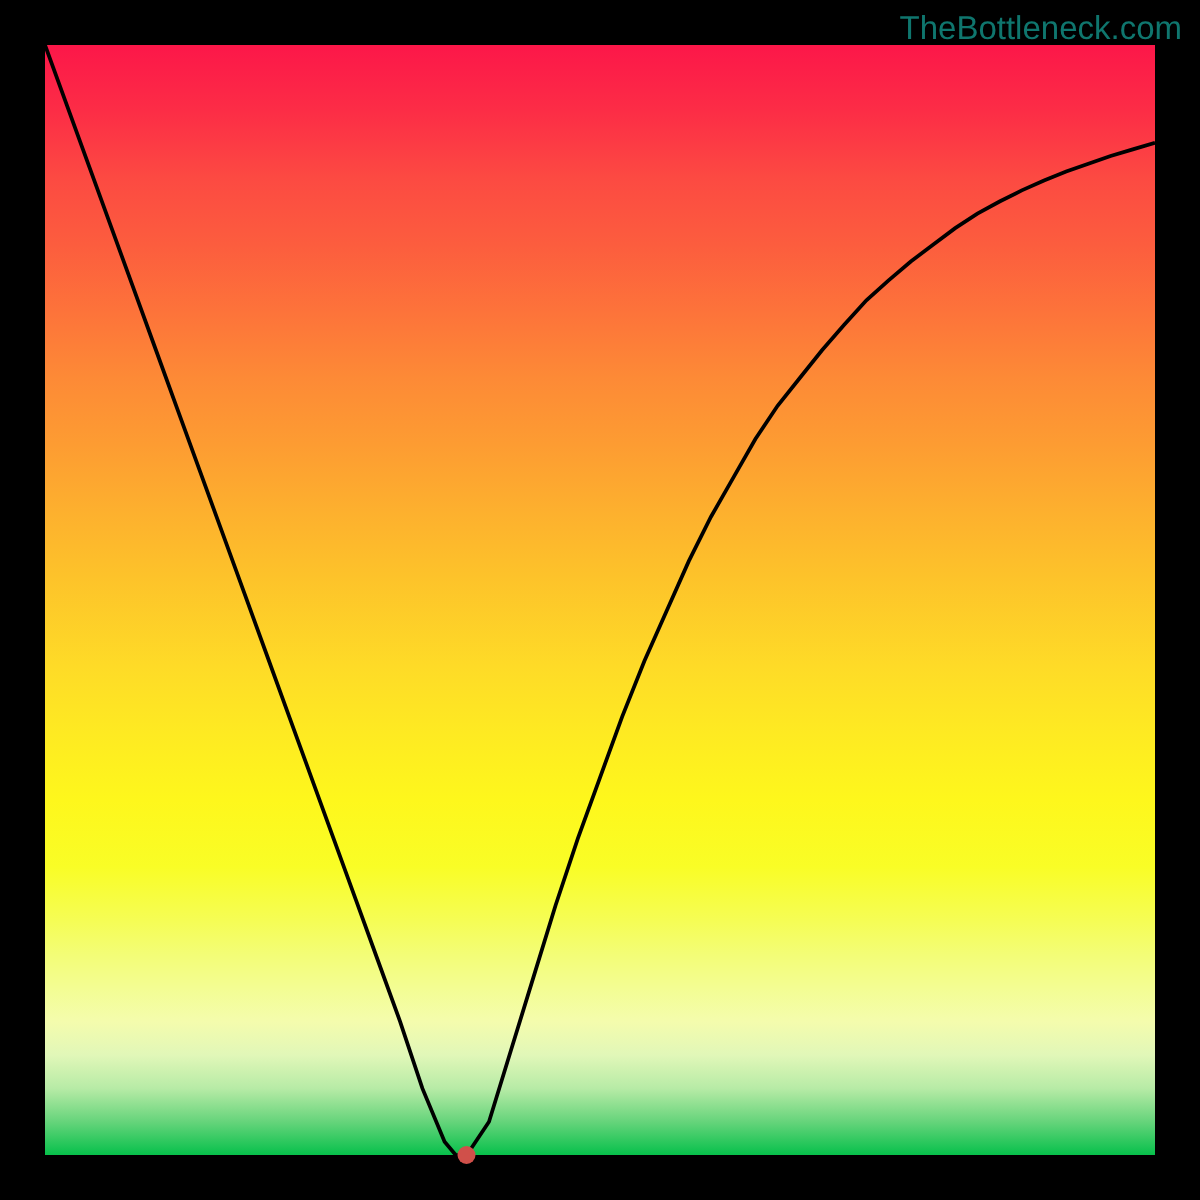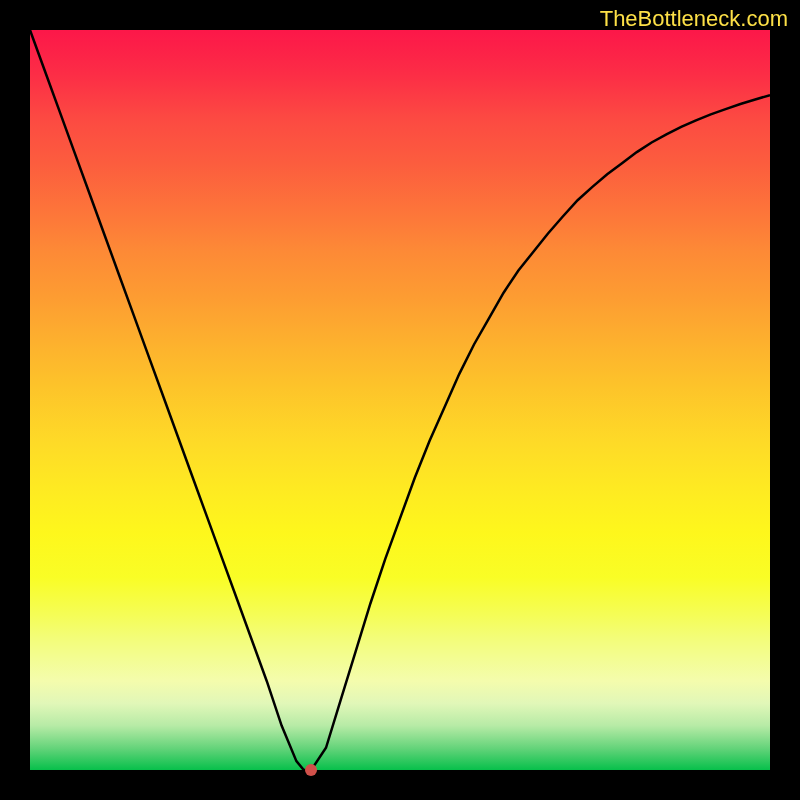--- a/index.html
+++ b/index.html
@@ -23,21 +23,21 @@
       #f3fd77 82%,
       #f3fd93 85%,
       #f4fcad 88%,
       #e1f7b8 91%,
       #b7eba6 94%,
       #66d47b 97%,
       #07c04b 100%); }
     .curve { position: absolute; inset: 0; }
     .curve path { fill: none; stroke: #000; stroke-width: 2.5; }
     .marker { position: absolute; width: 12px; height: 12px; border-radius: 50%; background: #d0504a; transform: translate(-50%, -50%); }
-    .attribution { position: absolute; top: 6px; right: 12px; color: #fde047; font-family: Arial, sans-serif; font-size: 22px; font-weight: 500; }
+    .attribution { position: absolute; top: 6px; right: 12px; color: #0f766e; font-family: Arial, sans-serif; font-size: 22px; font-weight: 500; }
   </style>
 </head>
 <body>
 
 <div class="plot-area">
   <div class="gradient-bg"></div>
   <svg class="curve" viewBox="0 0 740 740" preserveAspectRatio="none">
     <path d="M0.00 0.00 L14.80 40.70 L29.60 81.40 L44.40 122.10 L59.20 162.80 L74.00 203.50 L88.80 244.20 L103.60 284.90 L118.40 325.60 L133.20 366.30 L148.00 407.00 L162.80 447.70 L177.60 488.40 L192.40 529.10 L207.20 569.80 L222.00 610.50 L236.80 651.20 L251.60 695.60 L266.40 731.12 L273.80 740.00 L281.20 740.00 L296.00 717.80 L310.80 669.70 L325.60 621.60 L340.40 573.50 L355.20 529.10 L370.00 488.40 L384.80 447.70 L399.60 410.70 L414.40 377.40 L429.20 344.10 L444.00 314.50 L458.80 288.60 L473.60 262.70 L488.40 240.50 L503.20 222.00 L518.00 203.50 L532.80 186.48 L547.60 170.20 L562.40 156.88 L577.20 144.30 L592.00 133.20 L606.80 122.10 L621.60 112.48 L636.40 104.34 L651.20 96.94 L666.00 90.28 L680.80 84.36 L695.60 79.18 L710.40 74.00 L725.20 69.56 L740.00 65.12 "></path>
   </svg>
   <div class="marker" style="left: 281.2px; top: 740px;"></div>

